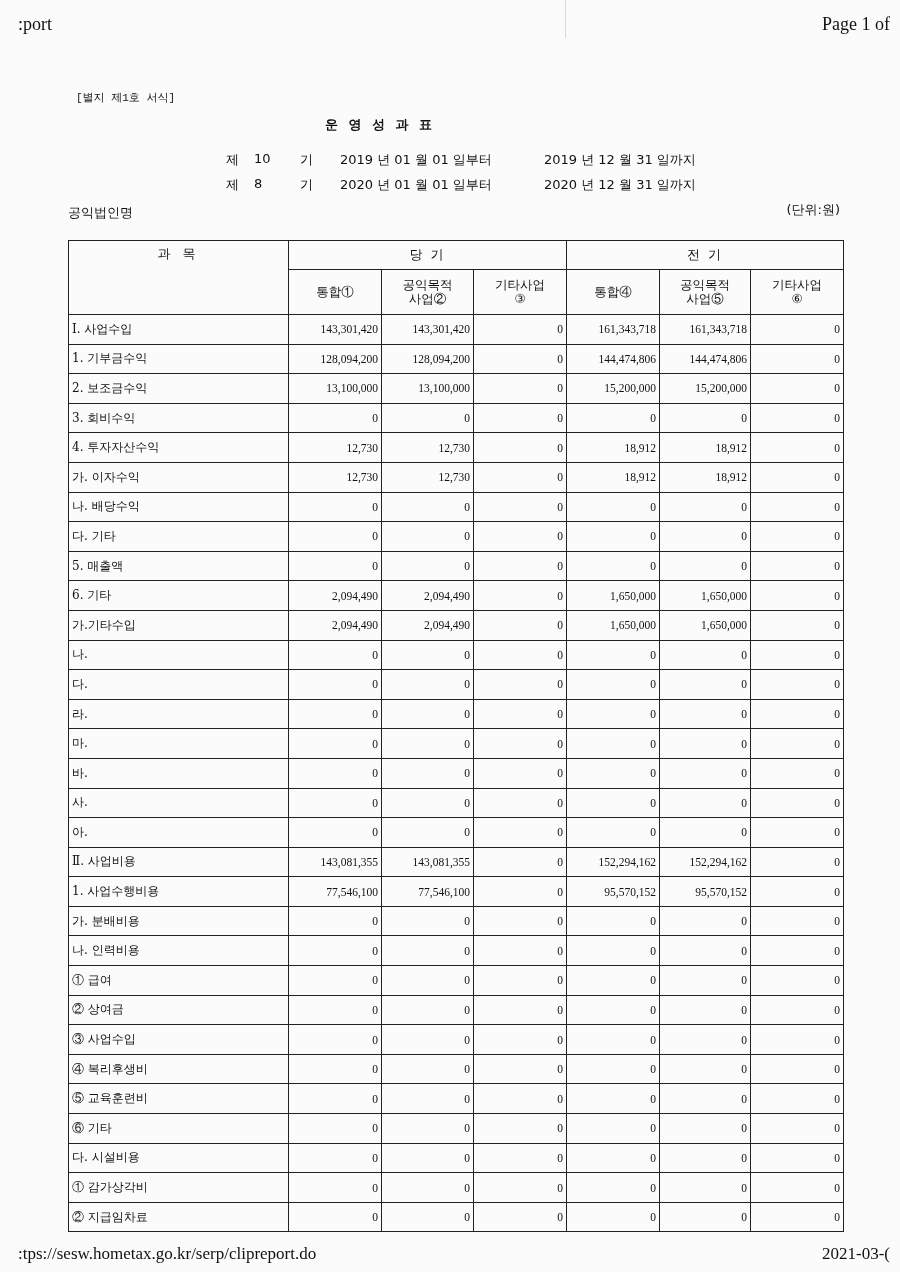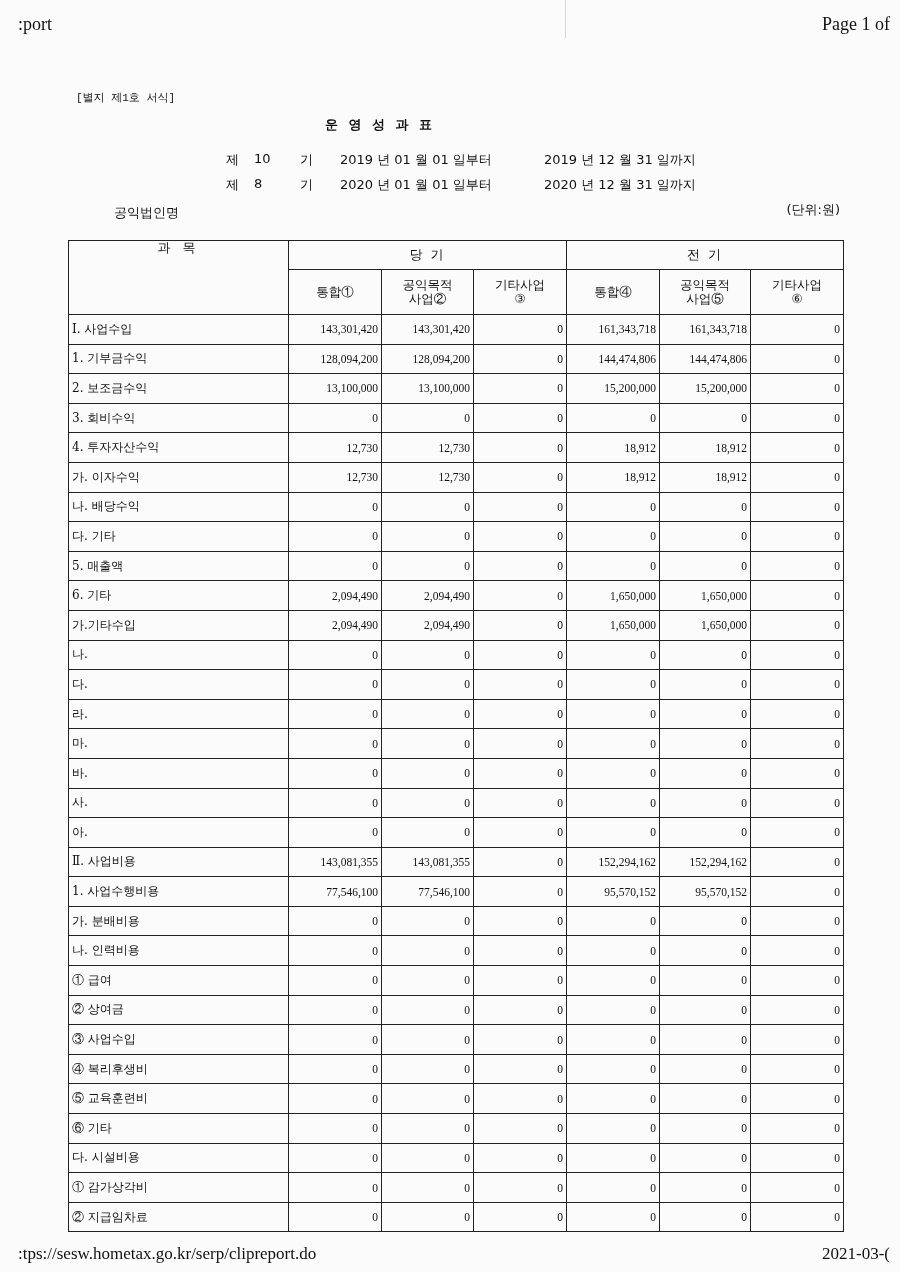--- a/index.html
+++ b/index.html
@@ -8,21 +8,21 @@
     font-family:"DejaVu Serif", serif; color:#111;
   }
   .abs { position:absolute;text-align:right; }
   .hdr-left { left:18px; top:14px; font-family:"Liberation Serif", serif; font-size:18px; }
   .hdr-right { right:10px; top:14px; font-family:"Liberation Serif", serif; font-size:18px; }
   .vline { left:565px; top:0; width:1px; height:38px; background:#d8d8d8; }
   .form-no { left:76px; top:90px; font-family:Liberation Mono, monospace; font-size:11px; }
   .doc-title { left:0; width:760px; top:116px; text-align:center; font-family:"DejaVu Sans", sans-serif; font-size:13px; letter-spacing:3px; font-weight:bold; }
   .period { font-family:"DejaVu Sans", sans-serif; font-size:13px; }
   .period span { position:absolute; white-space:nowrap; }
-  .corp { left:68px; top:204px; font-family:"DejaVu Sans", sans-serif; font-size:13px;margin-left:46px; }
+  .corp { left:68px; top:204px; font-family:"DejaVu Sans", sans-serif; font-size:13px; }
   .unit { right:60px; top:201px; font-family:"DejaVu Sans", sans-serif; font-size:13px; }
   table.grid {
     position:absolute; left:68px; top:240px; width:775px;
     border-collapse:collapse; table-layout:fixed; font-size:12px;
   }
   table.grid td, table.grid th {
     border:1.5px solid #222; padding:0 3px; overflow:hidden; white-space:nowrap;
   }
   table.grid th { font-weight:normal; text-align:center; line-height:14px; }
   tr.h1 th { height:28px; font-size:13px; letter-spacing:2px; }
@@ -66,21 +66,21 @@
     <col style="width:220px">
       <col style="width:93px">
       <col style="width:92px">
       <col style="width:93px">
     <col style="width:93px">
       <col style="width:91px">
       <col style="width:93px">
   </colgroup>
   <thead>
     <tr class="h1">
-      <th rowspan="2" style="vertical-align:top;letter-spacing:4px;">과 목</th>
+      <th rowspan="2" style="vertical-align:top;padding-top:6px;letter-spacing:4px;">과 목</th>
       <th colspan="3">당 기</th>
       <th colspan="3">전 기</th>
     </tr>
     <tr class="h2" id="h2row">
         <th>
           <div>통합①</div>
         </th>
         <th>
           <div>공익목적</div>
           <div>사업②</div>

